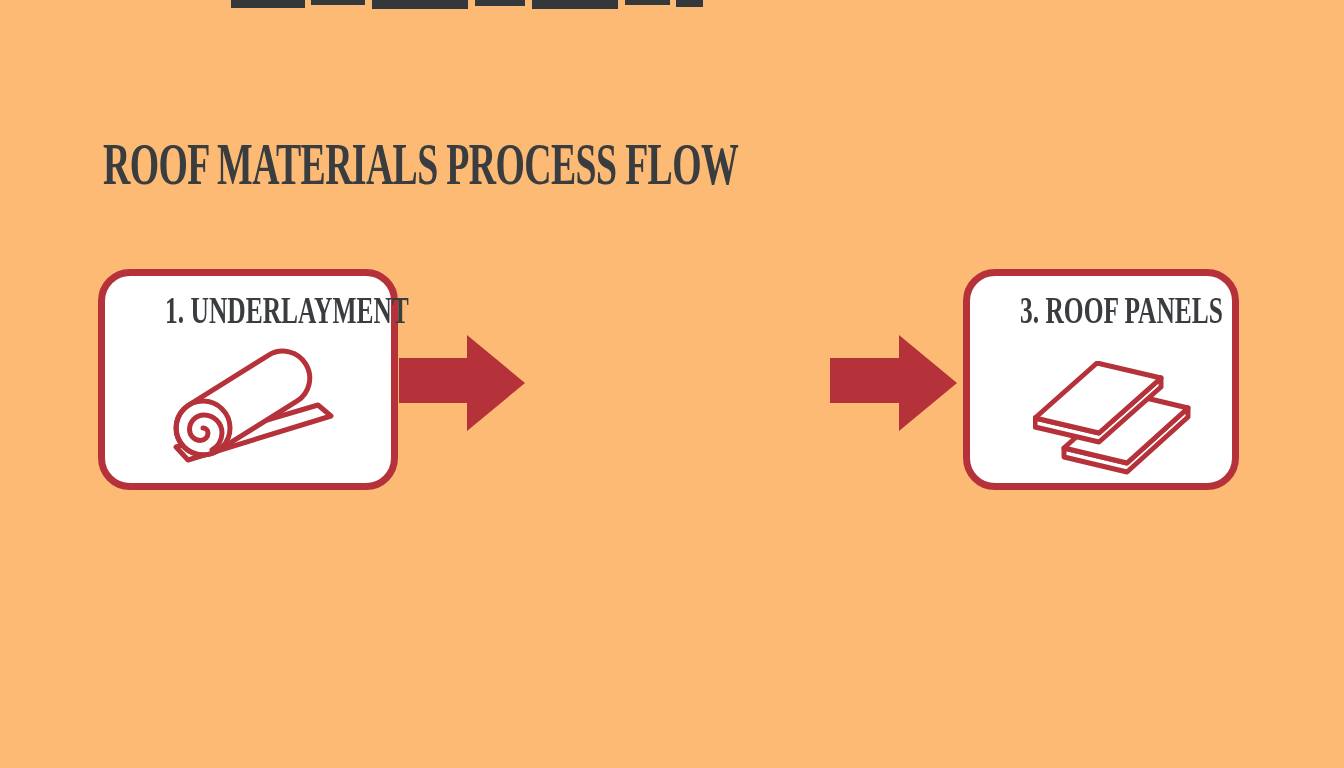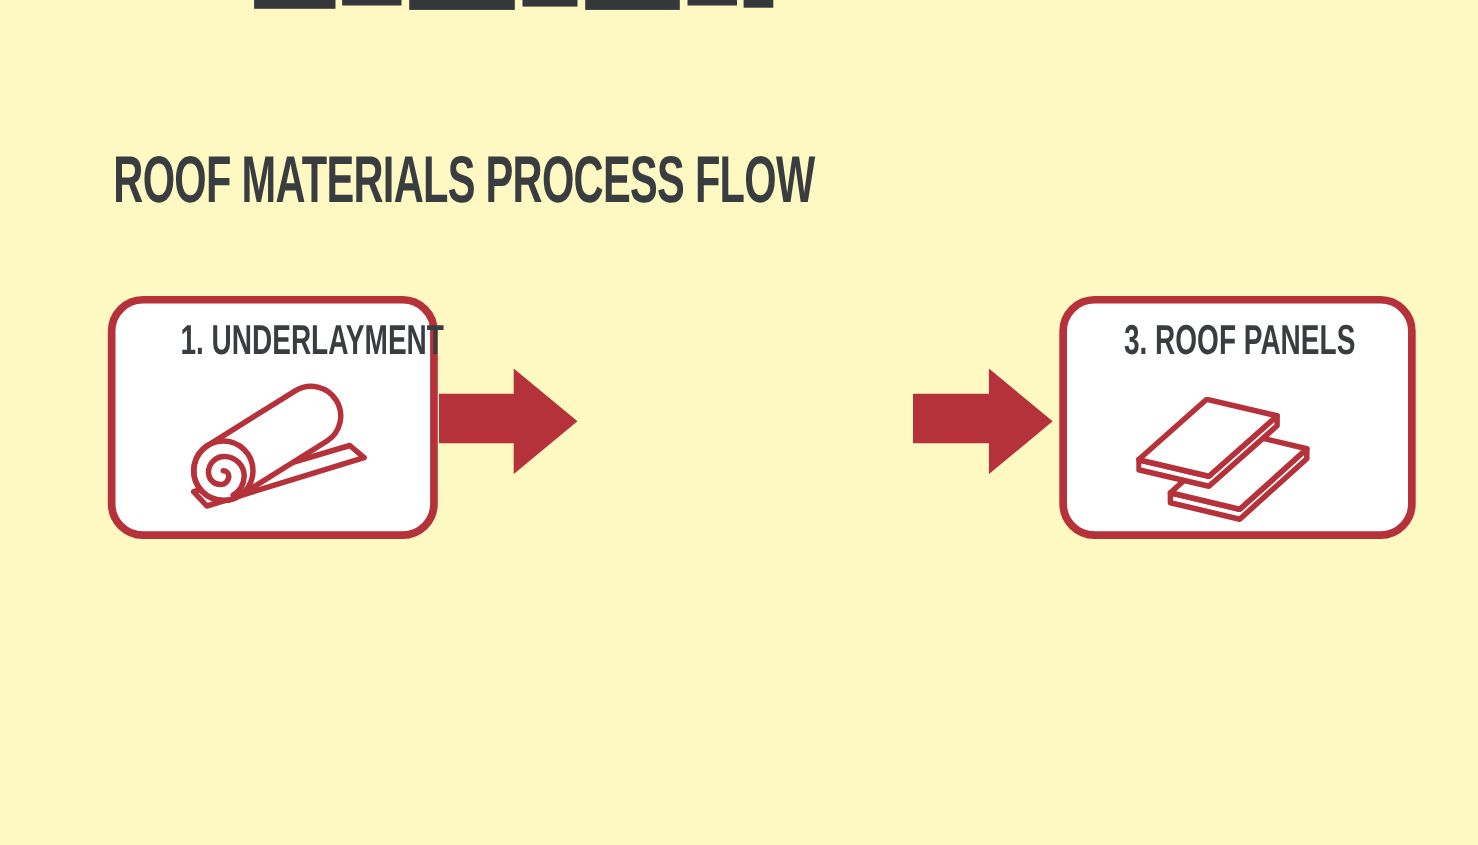--- a/index.html
+++ b/index.html
@@ -6,41 +6,41 @@
     --red:#b5323b;
     --ink:#3a3d40;
   }
   html,body{margin:0;padding:0;}
   body{
     width:1344px;height:768px;overflow:hidden;
     background:#ffffff;
     font-family:"Liberation Sans", sans-serif;
     position:relative;
   }
-  .canvas{position:absolute;inset:0;width:1344px;height:768px;background:#fef9c3;}
+  .canvas{position:absolute;inset:0;width:1344px;height:768px;background:#fdba74;font-family:Liberation Serif, serif;}
 
   
   .top-artifact{position:absolute;top:0;left:0;height:10px;width:1344px;}
   .top-artifact span{position:absolute;top:0;background:#35383b;display:block;}
 
   .page-title{
     position:absolute;left:103px;top:134px;
     font-size:60px;font-weight:700;letter-spacing:-1px;line-height:1;
     color:var(--ink);white-space:nowrap;
     transform:scaleX(0.63);transform-origin:left top;
   }
 
   .step-box{
     position:absolute;top:269px;height:221px;
     background:#ffffff;border:7px solid var(--red);border-radius:32px;
     box-sizing:border-box;text-align:center;
   }
   .box-1{left:98px;width:300px;}
   .box-2{left:535px;width:295px;}
-  .box-3{left:963px;width:324px;}
+  .box-3{left:963px;width:276px;}
 
   .step-label{
     display:inline-block;margin-top:12px;
     font-size:38px;font-weight:700;line-height:1.2;
     color:var(--ink);white-space:nowrap;
     transform:scaleX(0.67);transform-origin:center top;
   }
 
   .flow-arrow{position:absolute;top:335px;}
   .arrow-1{left:399px;}

